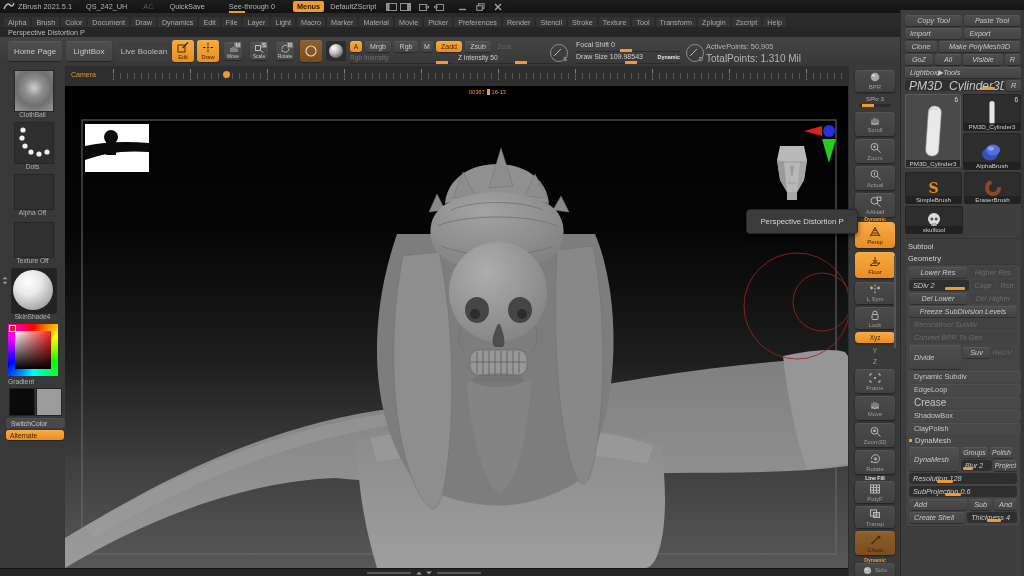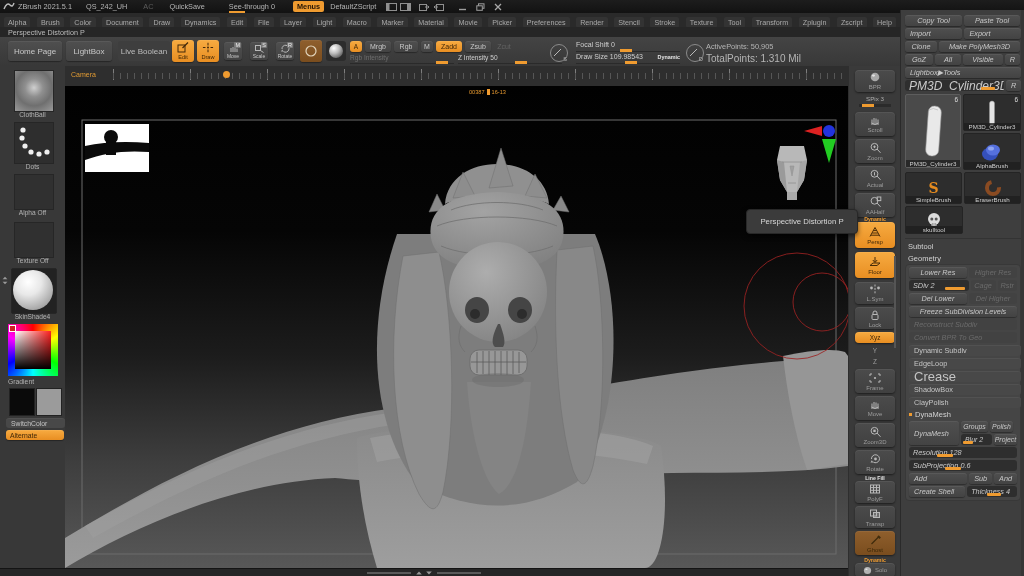--- a/index.html
+++ b/index.html
@@ -79,21 +79,21 @@
       </svg>
     <svg style="margin-left:9px" width="9" height="8" viewBox="0 0 9 8">
         <rect x="2.5" y="0.8" width="5.5" height="4.5" fill="none" stroke="#9d9d9d"></rect>
         <rect x="0.8" y="2.8" width="5.5" height="4.5" fill="#1a1a1a" stroke="#9d9d9d"></rect>
       </svg>
     <svg style="margin-left:9px;margin-right:6px" width="8" height="8" viewBox="0 0 8 8">
         <path d="M1,1 L7,7 M7,1 L1,7" stroke="#a8a8a8" stroke-width="1.3"></path>
       </svg>
   </div>
 
-  <div class="abs menubar" style="left:0;top:13px;width:892px;height:14px;background:#2a2a2a;justify-content:space-between;">
+  <div class="abs menubar" style="left:0;top:13px;width:892px;height:14px;background:#2a2a2a;">
 
   <div class="mitem">Alpha</div>
       <div class="mitem">Brush</div>
       <div class="mitem">Color</div>
       <div class="mitem">Document</div>
       <div class="mitem">Draw</div>
       <div class="mitem">Dynamics</div>
       <div class="mitem">Edit</div>
       <div class="mitem">File</div>
       <div class="mitem">Layer</div>
@@ -616,25 +616,35 @@
       </div>
       <div class="panelrow">
           <div class="btn" style="width:112px">Freeze SubDivision Levels</div>
         </div>
       <div class="panelrow">
           <div class="btn dim" style="width:112px;justify-content:flex-start;padding-left:5px">Reconstruct Subdiv</div>
         </div>
       <div class="panelrow">
           <div class="btn dim" style="width:112px;justify-content:flex-start;padding-left:5px">Convert BPR To Geo</div>
         </div>
+      <div class="panelrow">
+        <div class="btn" style="width:60px;height:24px;justify-content:flex-start;padding-left:5px">Divide</div>
+        <div style="display:flex;flex-direction:column;gap:2px">
+          <div class="btn or" style="width:50px;height:11px;font-size:7.3px;justify-content:flex-start;padding-left:4px">Smt</div>
+          <div style="display:flex;gap:2px">
+            <div class="btn" style="width:27px;height:11px;font-size:7.3px">Suv</div>
+            <div class="btn dim" style="width:21px;height:11px;font-size:7.3px">ReUV</div>
+          </div>
+        </div>
+      </div>
       <div>
 
       <div class="flat" style="width:107px;height:11px;margin-top:2px;font-size:7.3px">Dynamic Subdiv</div>
           <div class="flat" style="width:107px;height:11px;margin-top:2px;font-size:7.3px">EdgeLoop</div>
-          <div class="flat" style="width:107px;height:11px;margin-top:2px;font-size:13px">Crease</div>
+          <div class="flat" style="width:107px;height:11px;margin-top:2px;font-size:10px">Crease</div>
           <div class="flat" style="width:107px;height:11px;margin-top:2px;font-size:7.3px">ShadowBox</div>
           <div class="flat" style="width:107px;height:11px;margin-top:2px;font-size:7.3px">ClayPolish</div>
         </div>
       <div class="phead" style="padding-left:0">
         <span style="width:3px;height:3px;background:#ef9b30;display:inline-block"></span>
         <span>DynaMesh</span>
       </div>
       <div class="panelrow" style="margin-top:1px">
         <div class="btn" style="width:58px;height:24px;justify-content:flex-start;padding-left:5px">DynaMesh</div>
         <div style="display:flex;flex-direction:column;gap:2px">

